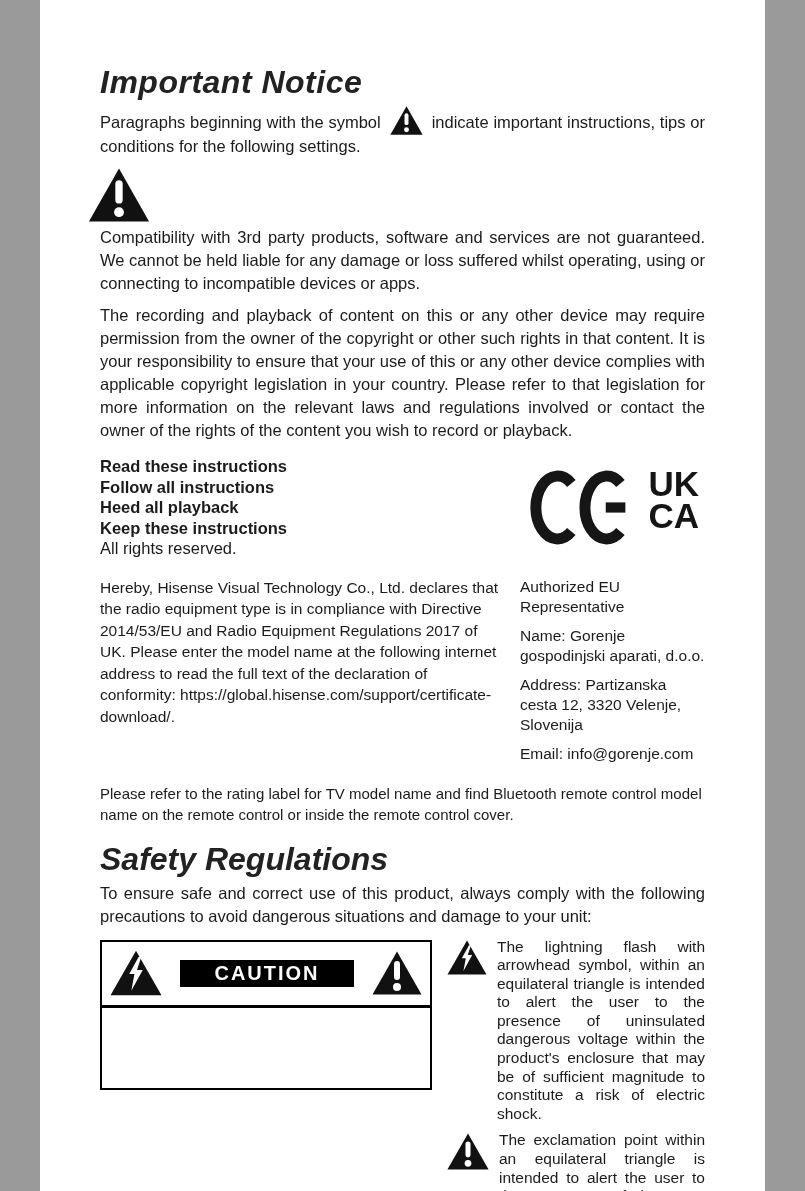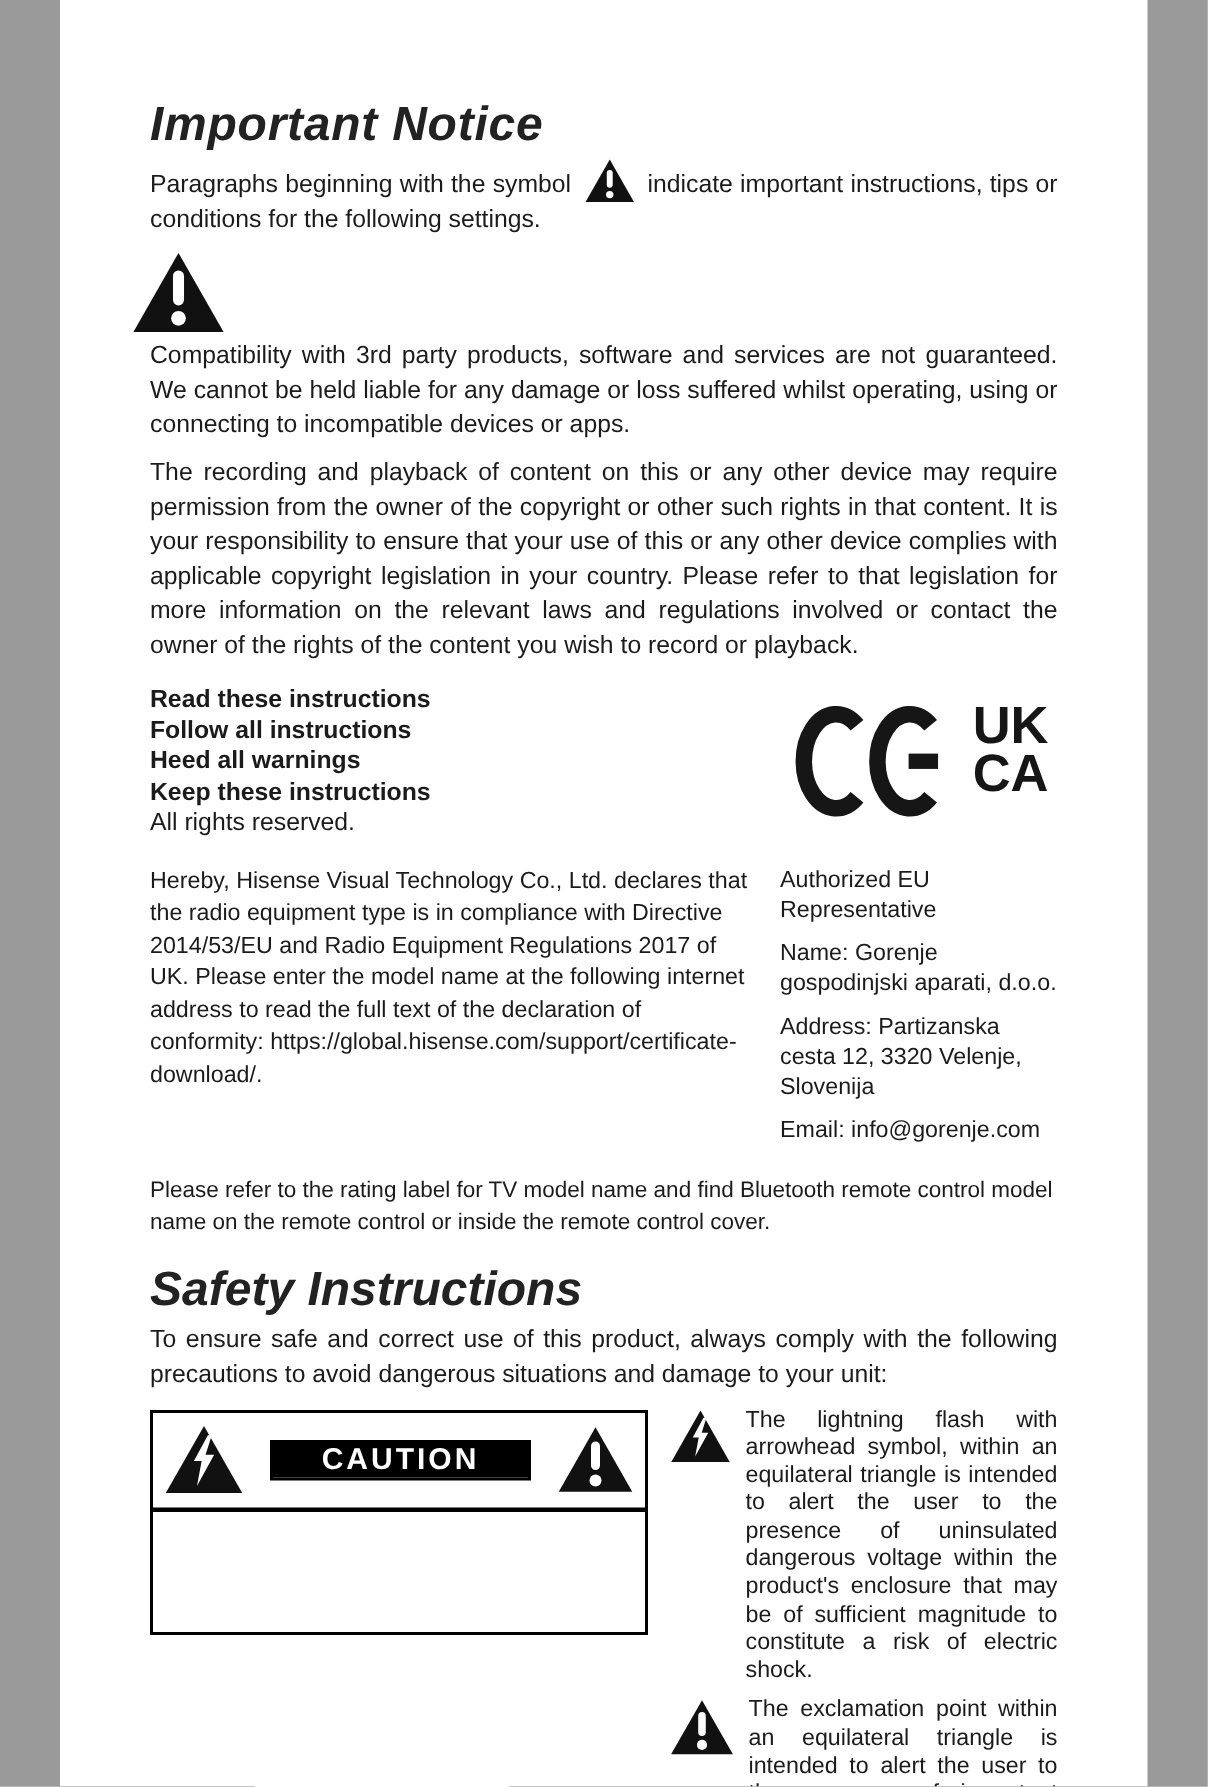--- a/index.html
+++ b/index.html
@@ -72,21 +72,21 @@
   </div>
 
   <p class="para" style="margin-top:4px;">Compatibility with 3rd party products, software and services are not guaranteed. We cannot be held liable for any damage or loss suffered whilst operating, using or connecting to incompatible devices or apps.</p>
 
   <p class="para" style="margin-top:9px;">The recording and playback of content on this or any other device may require permission from the owner of the copyright or other such rights in that content. It is your responsibility to ensure that your use of this or any other device complies with applicable copyright legislation in your country. Please refer to that legislation for more information on the relevant laws and regulations involved or contact the owner of the rights of the content you wish to record or playback.</p>
 
   <div class="instr-row">
     <div class="instr-list">
       <div class="b">Read these instructions</div>
       <div class="b">Follow all instructions</div>
-      <div class="b">Heed all warnings</div>
+      <div class="b">Heed all playback</div>
       <div class="b">Keep these instructions</div>
       <div>All rights reserved.</div>
     </div>
     <div class="marks">
       <svg width="106" height="79" viewBox="0 0 270 200">
         <path d="M110.4 38.7 A55 80 0 1 0 110.4 161.3" fill="none" stroke="#161616" stroke-width="28"></path>
         <path d="M235.4 38.7 A55 80 0 1 0 235.4 161.3" fill="none" stroke="#161616" stroke-width="28"></path>
         <rect x="198" y="87" width="50" height="26" fill="#161616"></rect>
       </svg>
       <div class="ukca">
@@ -101,21 +101,21 @@
     <div class="eurep">
       <div>Authorized EU Representative</div>
       <div>Name: Gorenje gospodinjski aparati, d.o.o.</div>
       <div>Address: Partizanska cesta 12, 3320 Velenje, Slovenija</div>
       <div>Email: info@gorenje.com</div>
     </div>
   </div>
 
   <p class="rating">Please refer to the rating label for TV model name and find Bluetooth remote control model name on the remote control or inside the remote control cover.</p>
 
-  <h1 class="safety-title">Safety Instructions</h1>
+  <h1 class="safety-title">Safety Regulations</h1>
 
   <p class="para intro2">To ensure safe and correct use of this product, always comply with the following precautions to avoid dangerous situations and damage to your unit:</p>
 
   <div class="safety-grid">
 
     <div class="caution-box">
       <div class="cb-top">
         <svg width="52" height="46" viewBox="0 0 100 88">
             <path d="M50 1 L99 87 L1 87 Z" fill="#111"></path>
             <polygon points="55,13 37,46 47,46 41,78 63,38 52,38 60,13" fill="#fff"></polygon>

